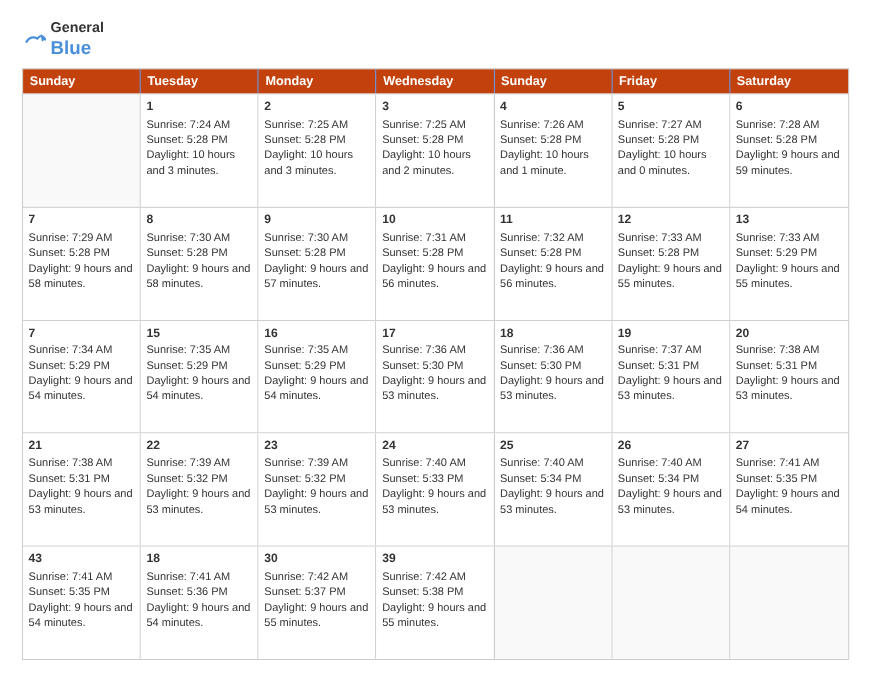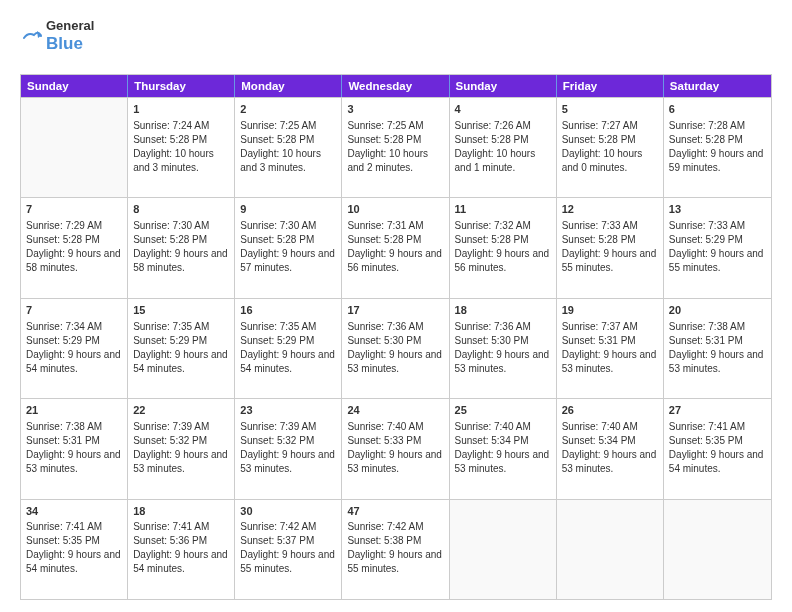--- a/index.html
+++ b/index.html
@@ -14,21 +14,21 @@
       width: 792px;
       height: 612px;
       padding: 16px 20px 12px 20px;
       display: flex;
       flex-direction: column;
     }
     .header {
       display: flex;
       justify-content: space-between;
       align-items: flex-start;
-      margin-bottom: 20px;
+      margin-bottom: 8px;
     }
     .logo {
       display: flex;
       align-items: center;
       gap: 4px;
     }
     .header-right {
       text-align: right;
     }
     .month-title {
@@ -43,21 +43,21 @@
     }
     .calendar {
       flex: 1;
       display: flex;
       flex-direction: column;
       border: 1px solid #ccc;
     }
     .cal-header-row {
       display: grid;
       grid-template-columns: repeat(7, 1fr);
-      background: #6d28d9;
+      background: #c2410c;
     }
     .cal-header-cell {
       color: #fff;
       font-size: 11.5px;
       font-weight: bold;
       padding: 5px 6px;
       text-align: left;
       border-right: 1px solid #6a96e4;
     }
     .cal-header-cell:last-child { border-right: none; }
@@ -112,21 +112,21 @@
 </div>
     <div class="header-right">
       <div class="month-title"></div>
       <div class="location"></div>
     </div>
   </div>
 
   <div class="calendar">
     <div class="cal-header-row">
     <div class="cal-header-cell">Sunday</div>
-        <div class="cal-header-cell">Thursday</div>
+        <div class="cal-header-cell">Tuesday</div>
         <div class="cal-header-cell">Monday</div>
         <div class="cal-header-cell">Wednesday</div>
         <div class="cal-header-cell">Sunday</div>
         <div class="cal-header-cell">Friday</div>
         <div class="cal-header-cell">Saturday</div>
       </div>
     <div class="cal-body">
     <div class="cal-week">
           <div class="cal-cell empty"></div>
           <div class="cal-cell">
@@ -239,33 +239,33 @@
             <div class="day-num">26</div>
             <div class="cell-text">Sunrise: 7:40 AM<br>Sunset: 5:34 PM<br>Daylight: 9 hours and 53 minutes.</div>
           </div>
           <div class="cal-cell">
             <div class="day-num">27</div>
             <div class="cell-text">Sunrise: 7:41 AM<br>Sunset: 5:35 PM<br>Daylight: 9 hours and 54 minutes.</div>
           </div>
         </div>
         <div class="cal-week">
           <div class="cal-cell">
-            <div class="day-num">34</div>
+            <div class="day-num">43</div>
             <div class="cell-text">Sunrise: 7:41 AM<br>Sunset: 5:35 PM<br>Daylight: 9 hours and 54 minutes.</div>
           </div>
           <div class="cal-cell">
             <div class="day-num">18</div>
             <div class="cell-text">Sunrise: 7:41 AM<br>Sunset: 5:36 PM<br>Daylight: 9 hours and 54 minutes.</div>
           </div>
           <div class="cal-cell">
             <div class="day-num">30</div>
             <div class="cell-text">Sunrise: 7:42 AM<br>Sunset: 5:37 PM<br>Daylight: 9 hours and 55 minutes.</div>
           </div>
           <div class="cal-cell">
-            <div class="day-num">47</div>
+            <div class="day-num">39</div>
             <div class="cell-text">Sunrise: 7:42 AM<br>Sunset: 5:38 PM<br>Daylight: 9 hours and 55 minutes.</div>
           </div>
           <div class="cal-cell empty"></div>
           <div class="cal-cell empty"></div>
           <div class="cal-cell empty"></div>
         </div>
       </div>
   </div>
 </div>
 

